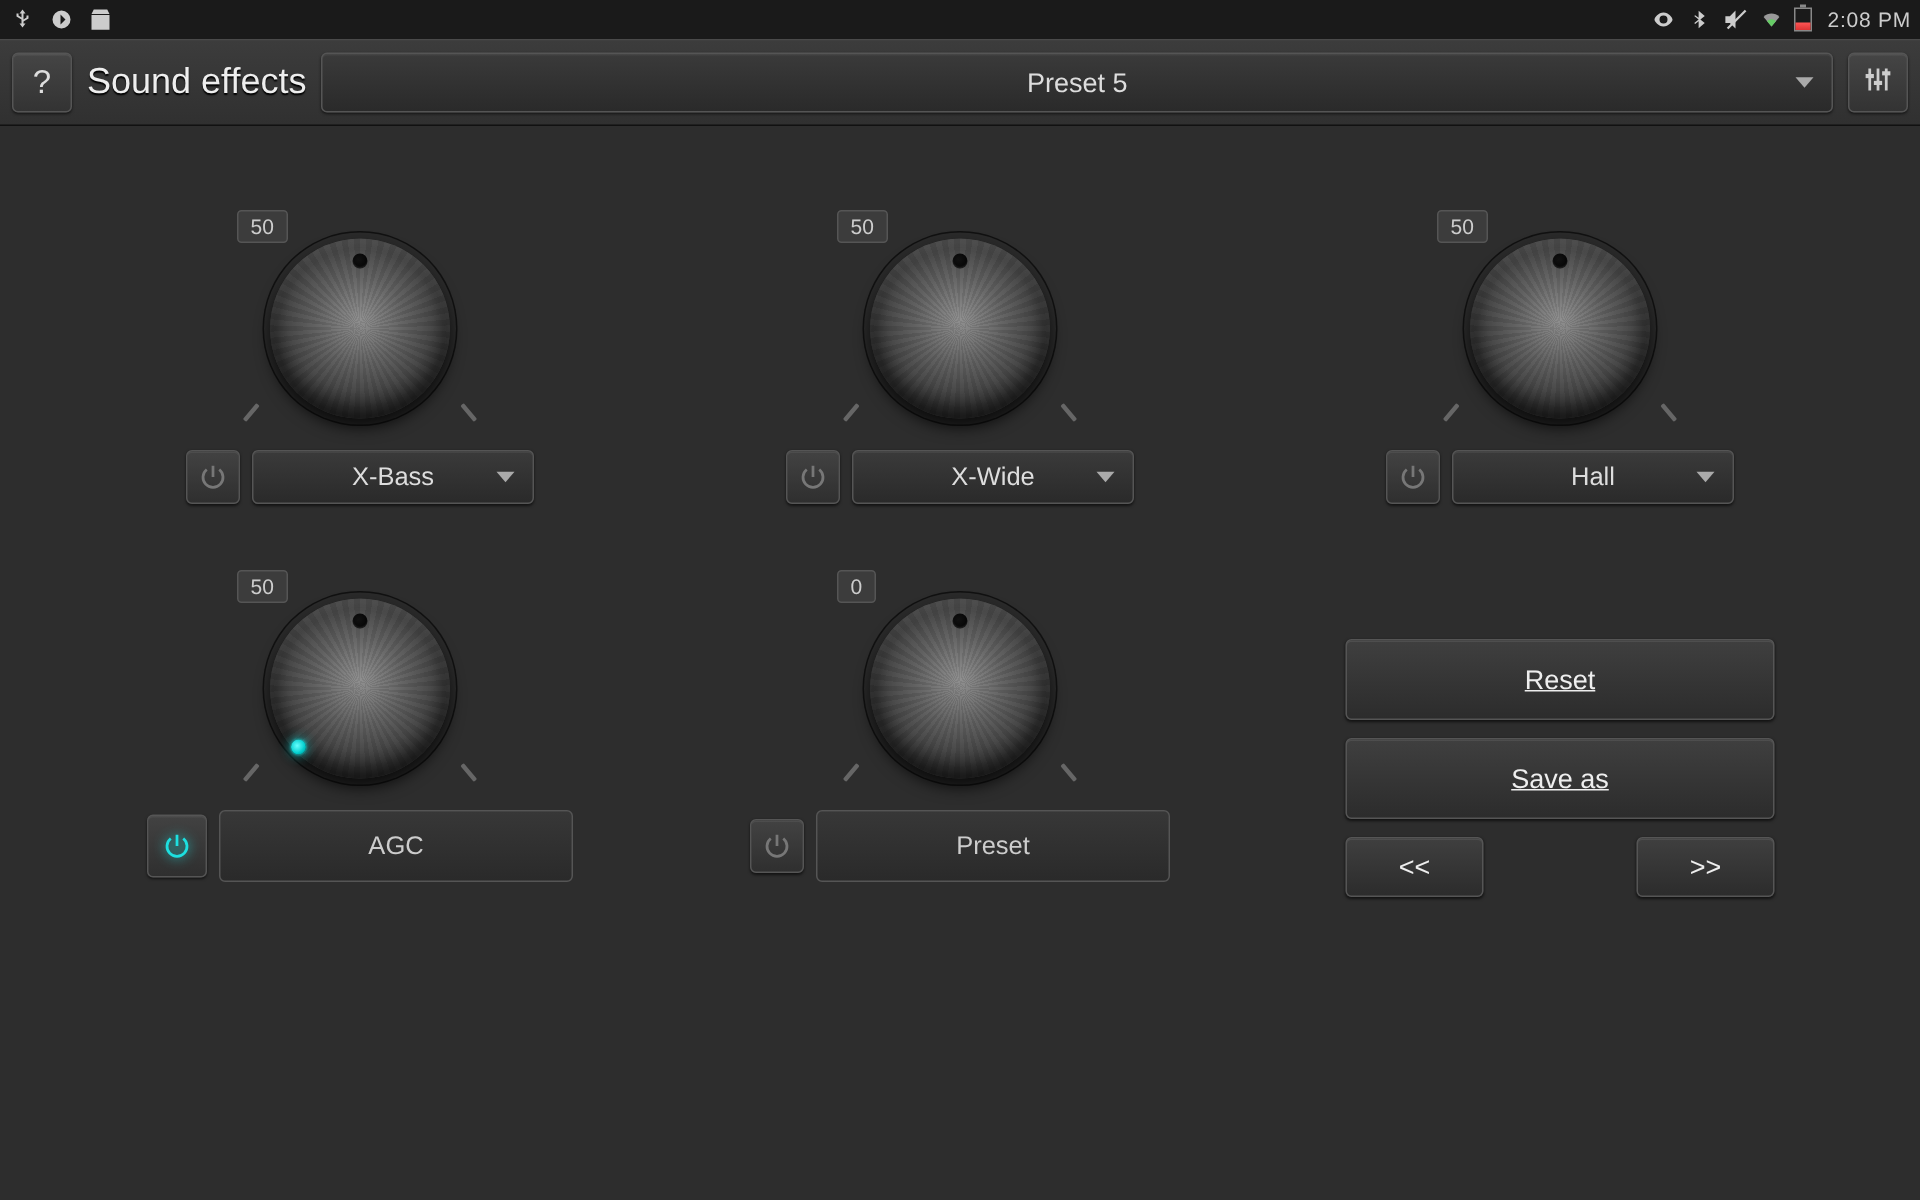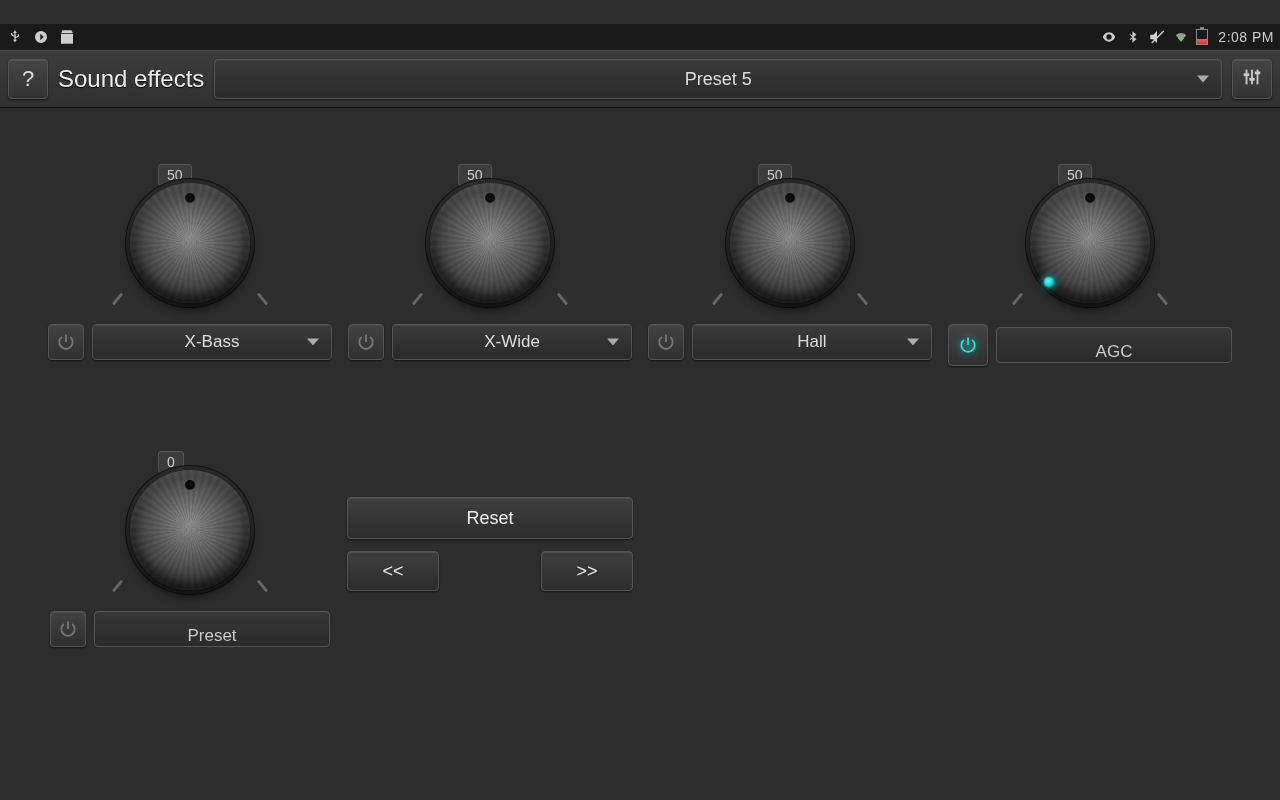--- a/index.html
+++ b/index.html
@@ -14,21 +14,20 @@
   
   .status-bar {
     height: 26px;
     background: #1a1a1a;
     display: flex;
     align-items: center;
     padding: 0 6px;
     font-family: sans-serif;
     font-size: 14px;
     color: #ccc;
-    margin-top: 24px;
   }
   .status-left { display:flex; gap:8px; align-items:center; }
   .status-right { margin-left:auto; display:flex; gap:6px; align-items:center; }
   .status-ico { width:18px; height:18px; display:flex; align-items:center; justify-content:center; }
   .status-right svg, .status-left svg { fill:#ccc; }
   .batt { width:12px; height:16px; border:1px solid #888; position:relative; display:flex; align-items:flex-end; }
   .batt::before { content:""; position:absolute; top:-3px; left:3px; width:4px; height:2px; background:#888; }
   .batt-fill { width:100%; height:35%; background:linear-gradient(#f55,#d33); }
 
   
@@ -68,23 +67,23 @@
     position:absolute; right:12px; top:50%; transform:translateY(-50%);
   }
   .chev {
     width:0;height:0;border-left:6px solid transparent;border-right:6px solid transparent;border-top:7px solid #aaa;
   }
 
   
   .main {
     padding: 60px 40px 40px 40px;
     display:grid;
-    grid-template-columns: repeat(4, 1fr);
+    grid-template-columns: repeat(3, 1fr);
     grid-template-rows: auto auto;
-    row-gap: 89px;
+    row-gap: 48px;
   }
   .knob-unit {
     display:flex;
     flex-direction:column;
     align-items:center;
     position:relative;
   }
   .value-badge {
     position:absolute;
     top:-4px;
@@ -139,52 +138,53 @@
     cursor:pointer;
   }
   .power-btn.blocky {
     width:40px; height:42px;
   }
   .power-btn svg { width:20px; height:20px; }
   .power-off svg { stroke:#777; }
   .power-on  svg { stroke:#1de0e0; filter: drop-shadow(0 0 4px #1de0e0); }
 
   .effect-select {
-    width:240px; height:36px;
+    width:188px; height:36px;
     background: linear-gradient(#3a3a3a,#2a2a2a);
     border:1px solid #555; border-radius:4px;
     display:flex; align-items:center; justify-content:center;
     position:relative; cursor:pointer;
     box-shadow: inset 0 1px 0 rgba(255,255,255,.06), 0 1px 2px rgba(0,0,0,.6);
   }
   .effect-select .chev { position:absolute; right:12px; top:50%; transform:translateY(-50%); }
   .effect-label-box {
-    width:236px; height:36px;
+    width:236px; height:48px;
     border:1px solid #555; background: linear-gradient(#373737,#2a2a2a);
     border-radius:4px;
-    display:flex;align-items:flex-end;justify-content:center;
+    display:flex;align-items:center;justify-content:center;
     color:#ccc;
   }
 
   
   .action-panel {
     align-self: flex-start;
     justify-self: center;
     display:flex; flex-direction:column; gap:12px;
     width: 286px;
     margin-top: 42px;
   }
   .wide-btn {
-    height:42px;
+    height:54px;
     background: linear-gradient(#3f3f3f,#2c2c2c);
     border:1px solid #555; border-radius:4px;
     display:flex;align-items:center;justify-content:center;
     color:#eee; font-size:18px;
     box-shadow: inset 0 1px 0 rgba(255,255,255,.08), 0 1px 2px rgba(0,0,0,.6);
     cursor:pointer;
+    text-decoration:underline;
   }
   .nav-row { display:flex; justify-content:space-between; }
   .nav-btn {
     width:92px; height:40px;
     background: linear-gradient(#3f3f3f,#2c2c2c);
     border:1px solid #555; border-radius:4px;
     display:flex;align-items:center;justify-content:center;
     color:#eee; font-size:18px;
     box-shadow: inset 0 1px 0 rgba(255,255,255,.08), 0 1px 2px rgba(0,0,0,.6);
     cursor:pointer;
@@ -383,20 +383,23 @@
       <div class="effect-label-box">
         <span style="font-size:17px;">Preset</span>
       </div>
     </div>
   </div>
 
   <div class="action-panel">
     <div class="wide-btn">
       <span>Reset</span>
     </div>
+    <div class="wide-btn">
+      <span>Save as</span>
+    </div>
     <div class="nav-row">
       <div class="nav-btn">
         <span>&lt;&lt;</span>
       </div>
       <div class="nav-btn">
         <span>&gt;&gt;</span>
       </div>
     </div>
   </div>
 

